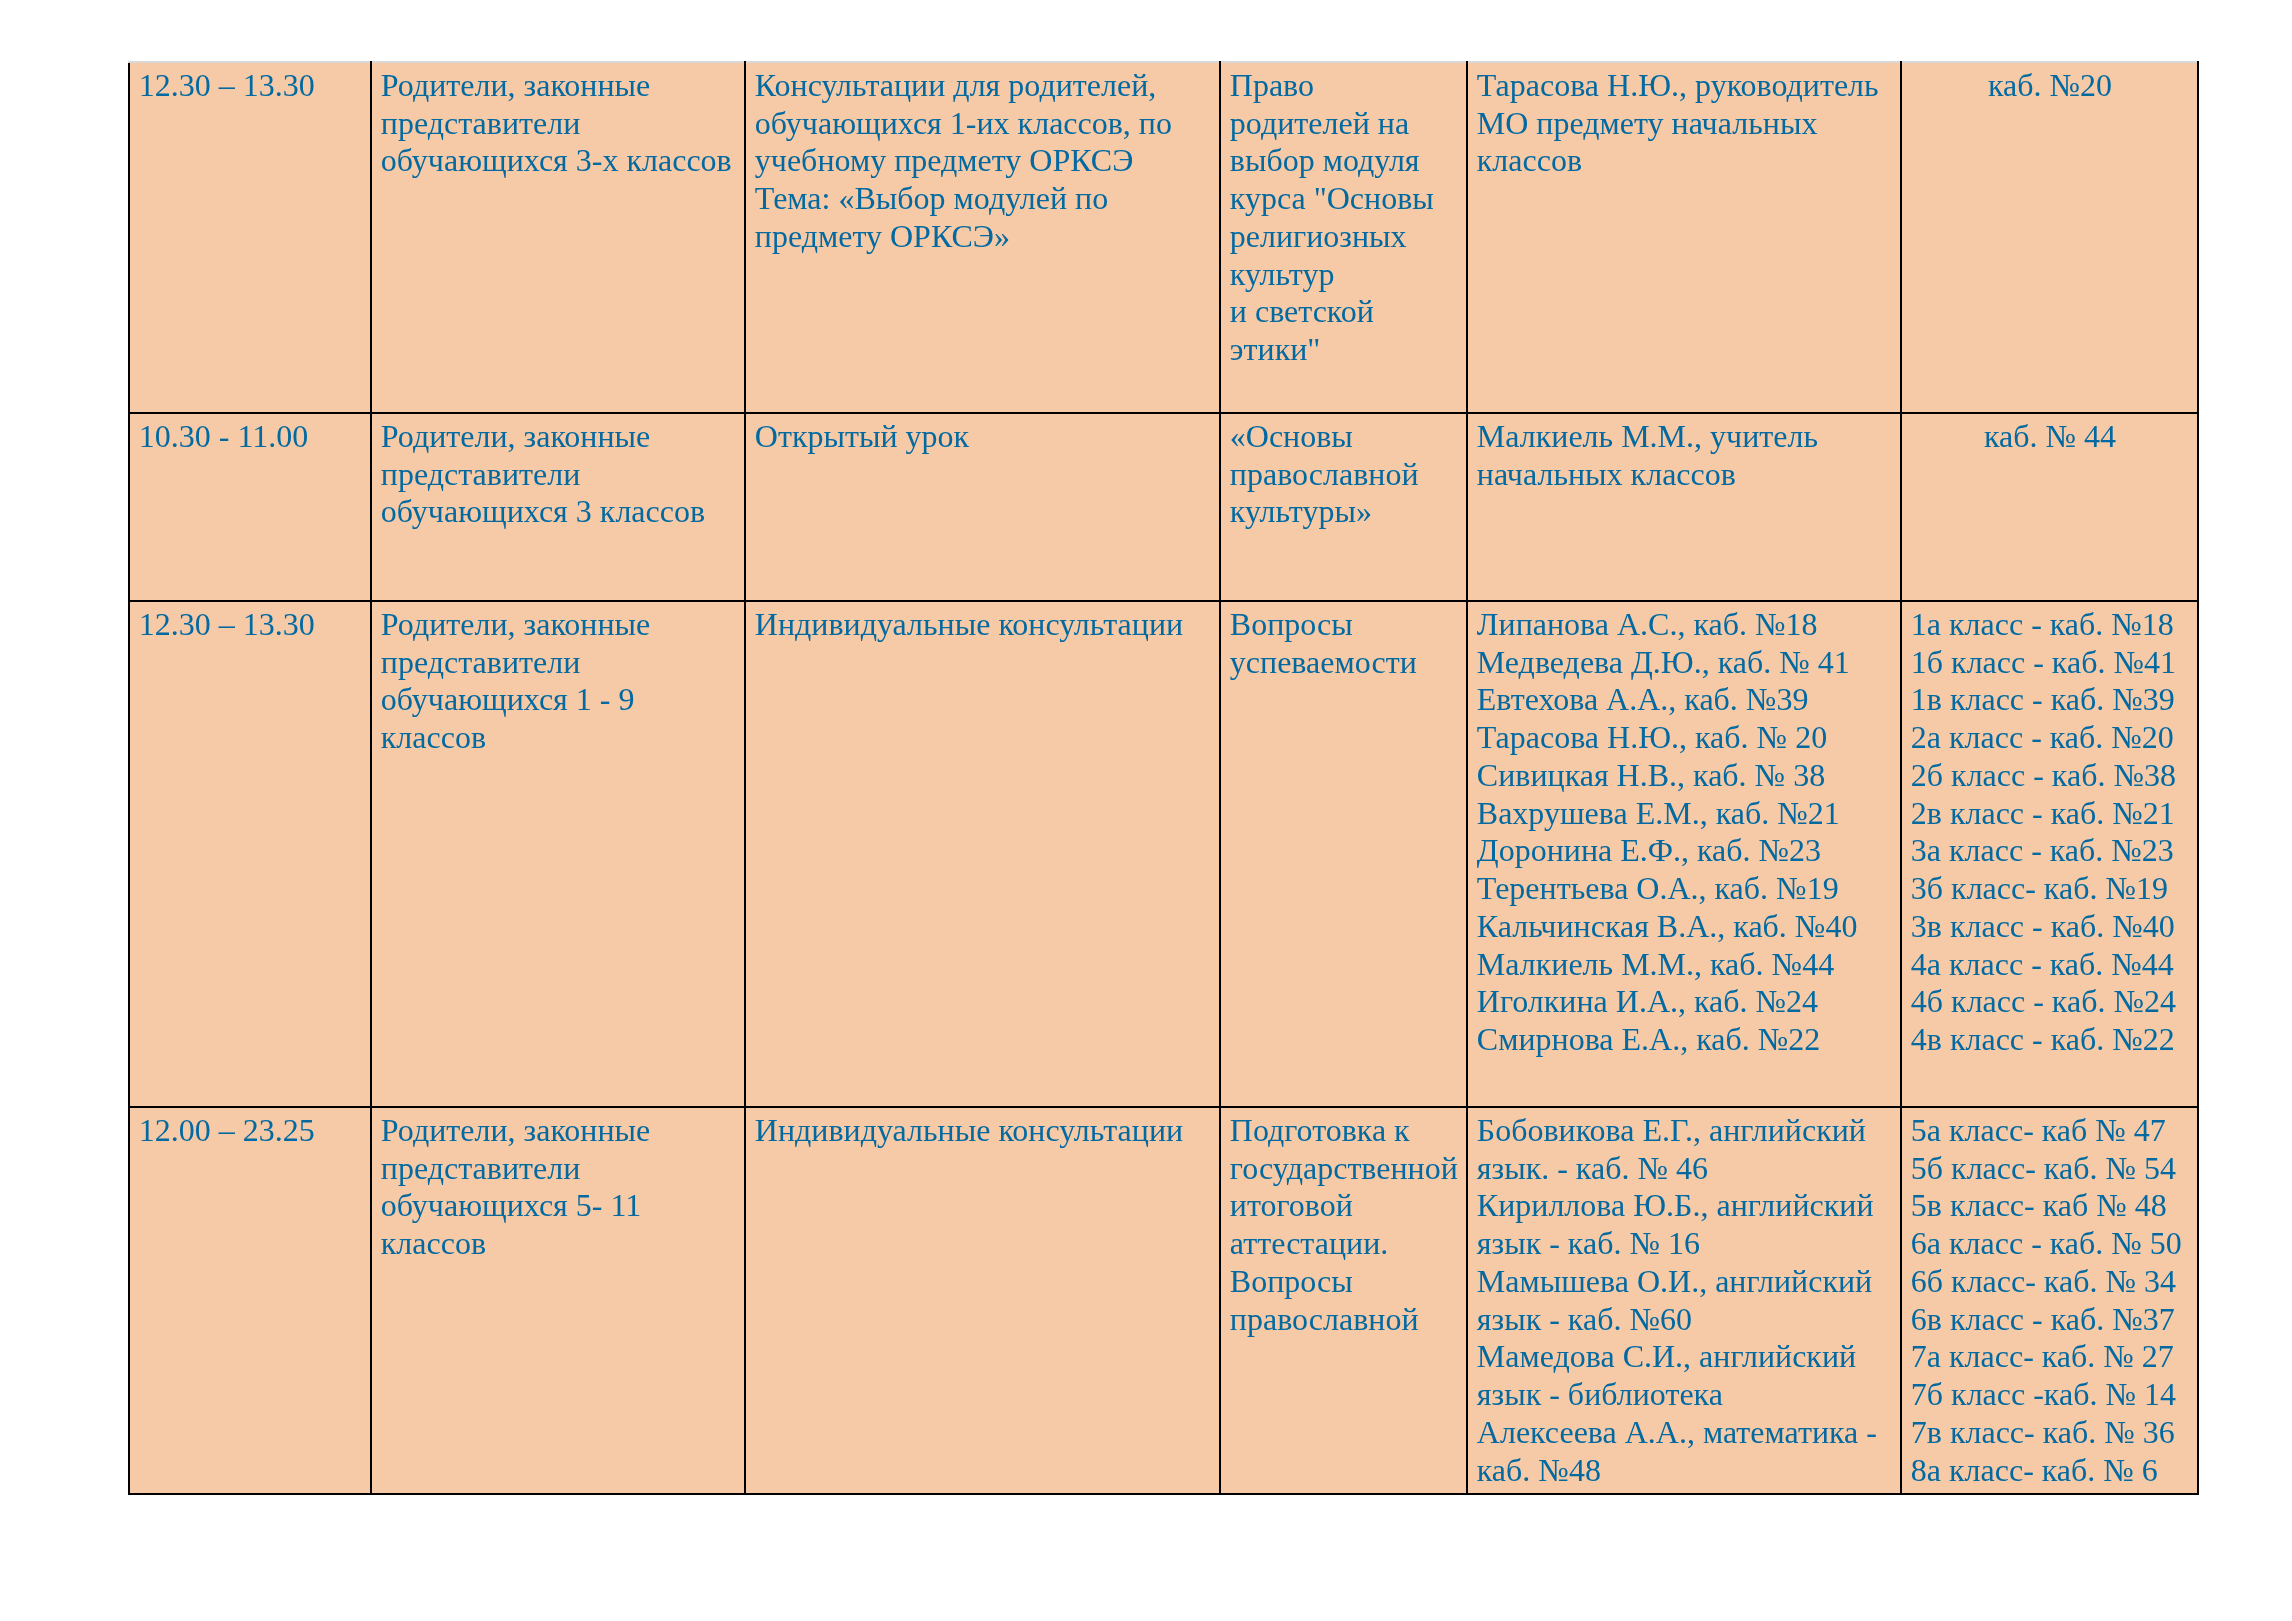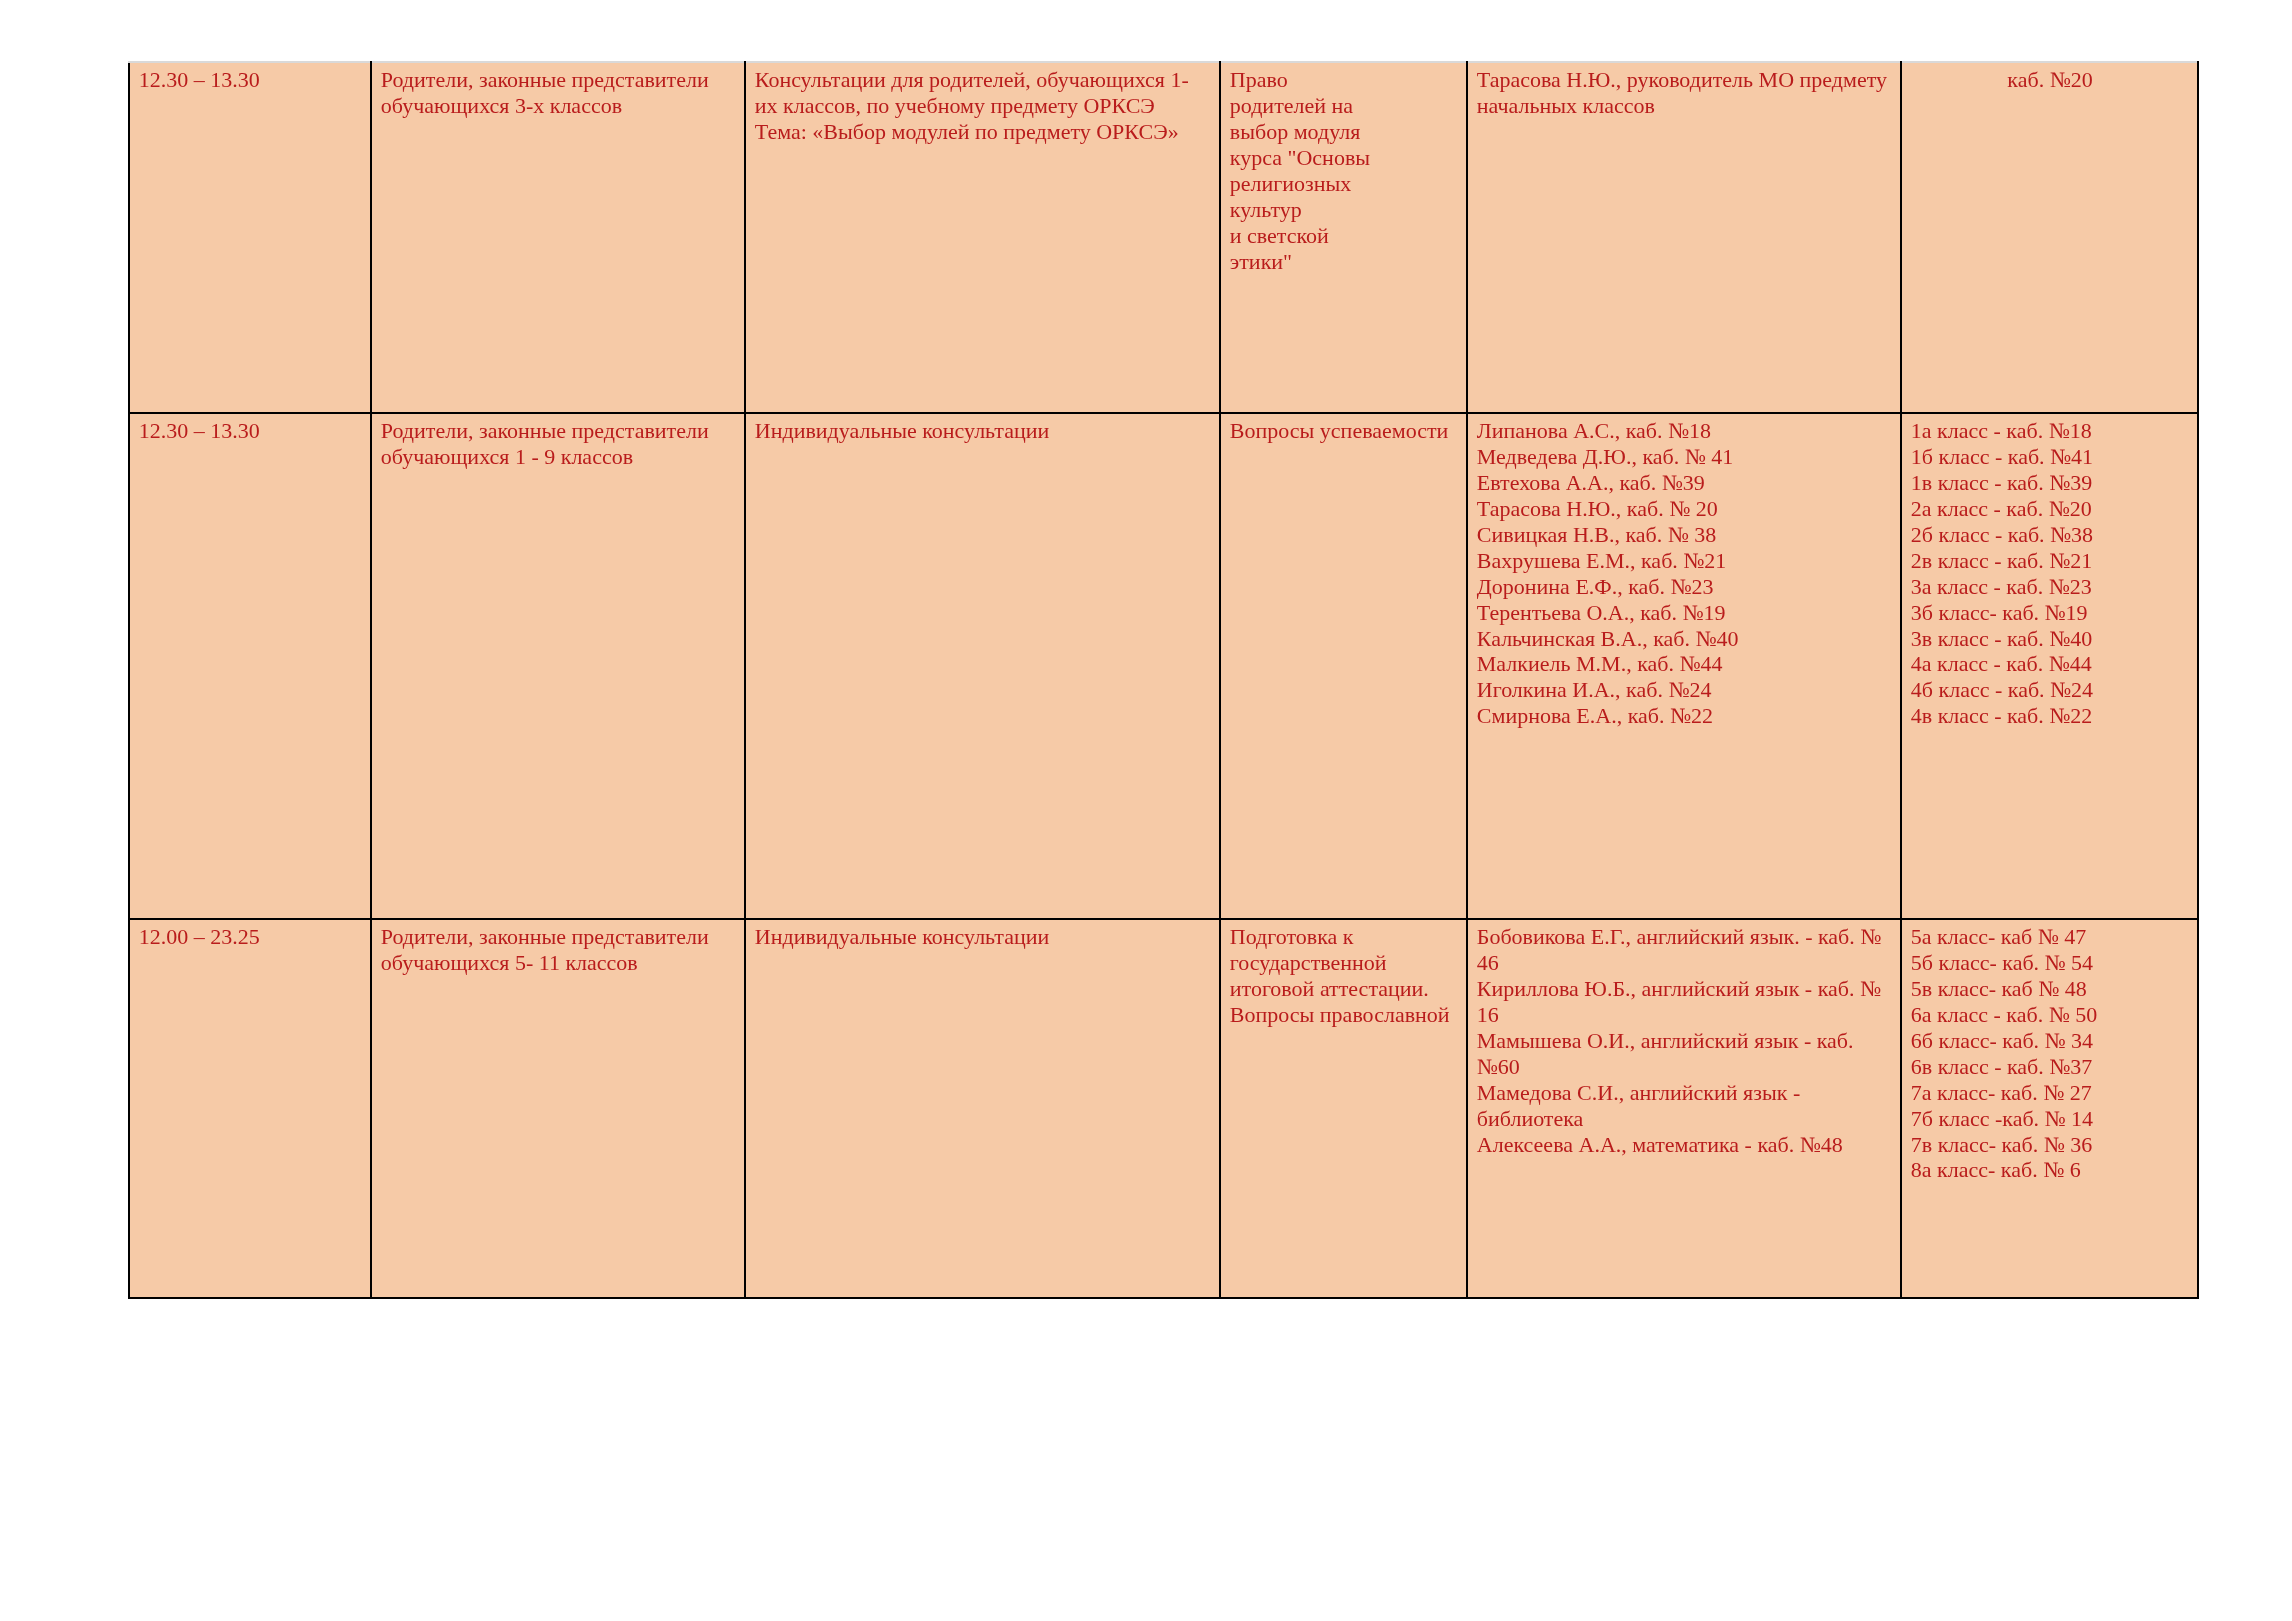--- a/index.html
+++ b/index.html
@@ -9,23 +9,23 @@
     font-family:"Liberation Serif","DejaVu Serif",serif;
     position:relative;
   }
   .page{position:absolute;left:0;top:0;width:2293px;height:1621px;}
   table.schedule{
     position:absolute;left:128px;top:61px;
     width:2070px;
     border-collapse:collapse;
     table-layout:fixed;
     background:#f6caa7;
-    font-size:22px;
+    font-size:32px;
     line-height:1.18;
-    color:#b91c1c;
+    color:#0369a1;
   }
   table.schedule td{
     border:2.9px solid #000000;
     padding:3.9px 7.8px 3.9px 8.8px;
     vertical-align:top;
     white-space:pre-line;
     overflow:hidden;
     word-wrap:break-word;
   }
   
@@ -65,20 +65,28 @@
         <td>Право
 родителей на
 выбор модуля
 курса "Основы
 религиозных
 культур
 и светской
 этики"</td>
         <td>Тарасова Н.Ю., руководитель МО предмету начальных классов</td>
         <td class="room-center">каб. №20</td>
+      </tr>
+      <tr class="r2">
+        <td class="v-mid">10.30 - 11.00</td>
+        <td>Родители, законные представители обучающихся 3 классов</td>
+        <td>Открытый урок</td>
+        <td>«Основы православной культуры»</td>
+        <td>Малкиель М.М., учитель начальных классов</td>
+        <td class="room-center">каб. № 44</td>
       </tr>
       <tr class="r3">
         <td>12.30 – 13.30</td>
         <td>Родители, законные представители обучающихся 1 - 9 классов</td>
         <td>Индивидуальные консультации</td>
         <td>Вопросы успеваемости</td>
         <td>Липанова А.С., каб. №18
 Медведева Д.Ю., каб. № 41
 Евтехова А.А., каб. №39
 Тарасова Н.Ю., каб. № 20

